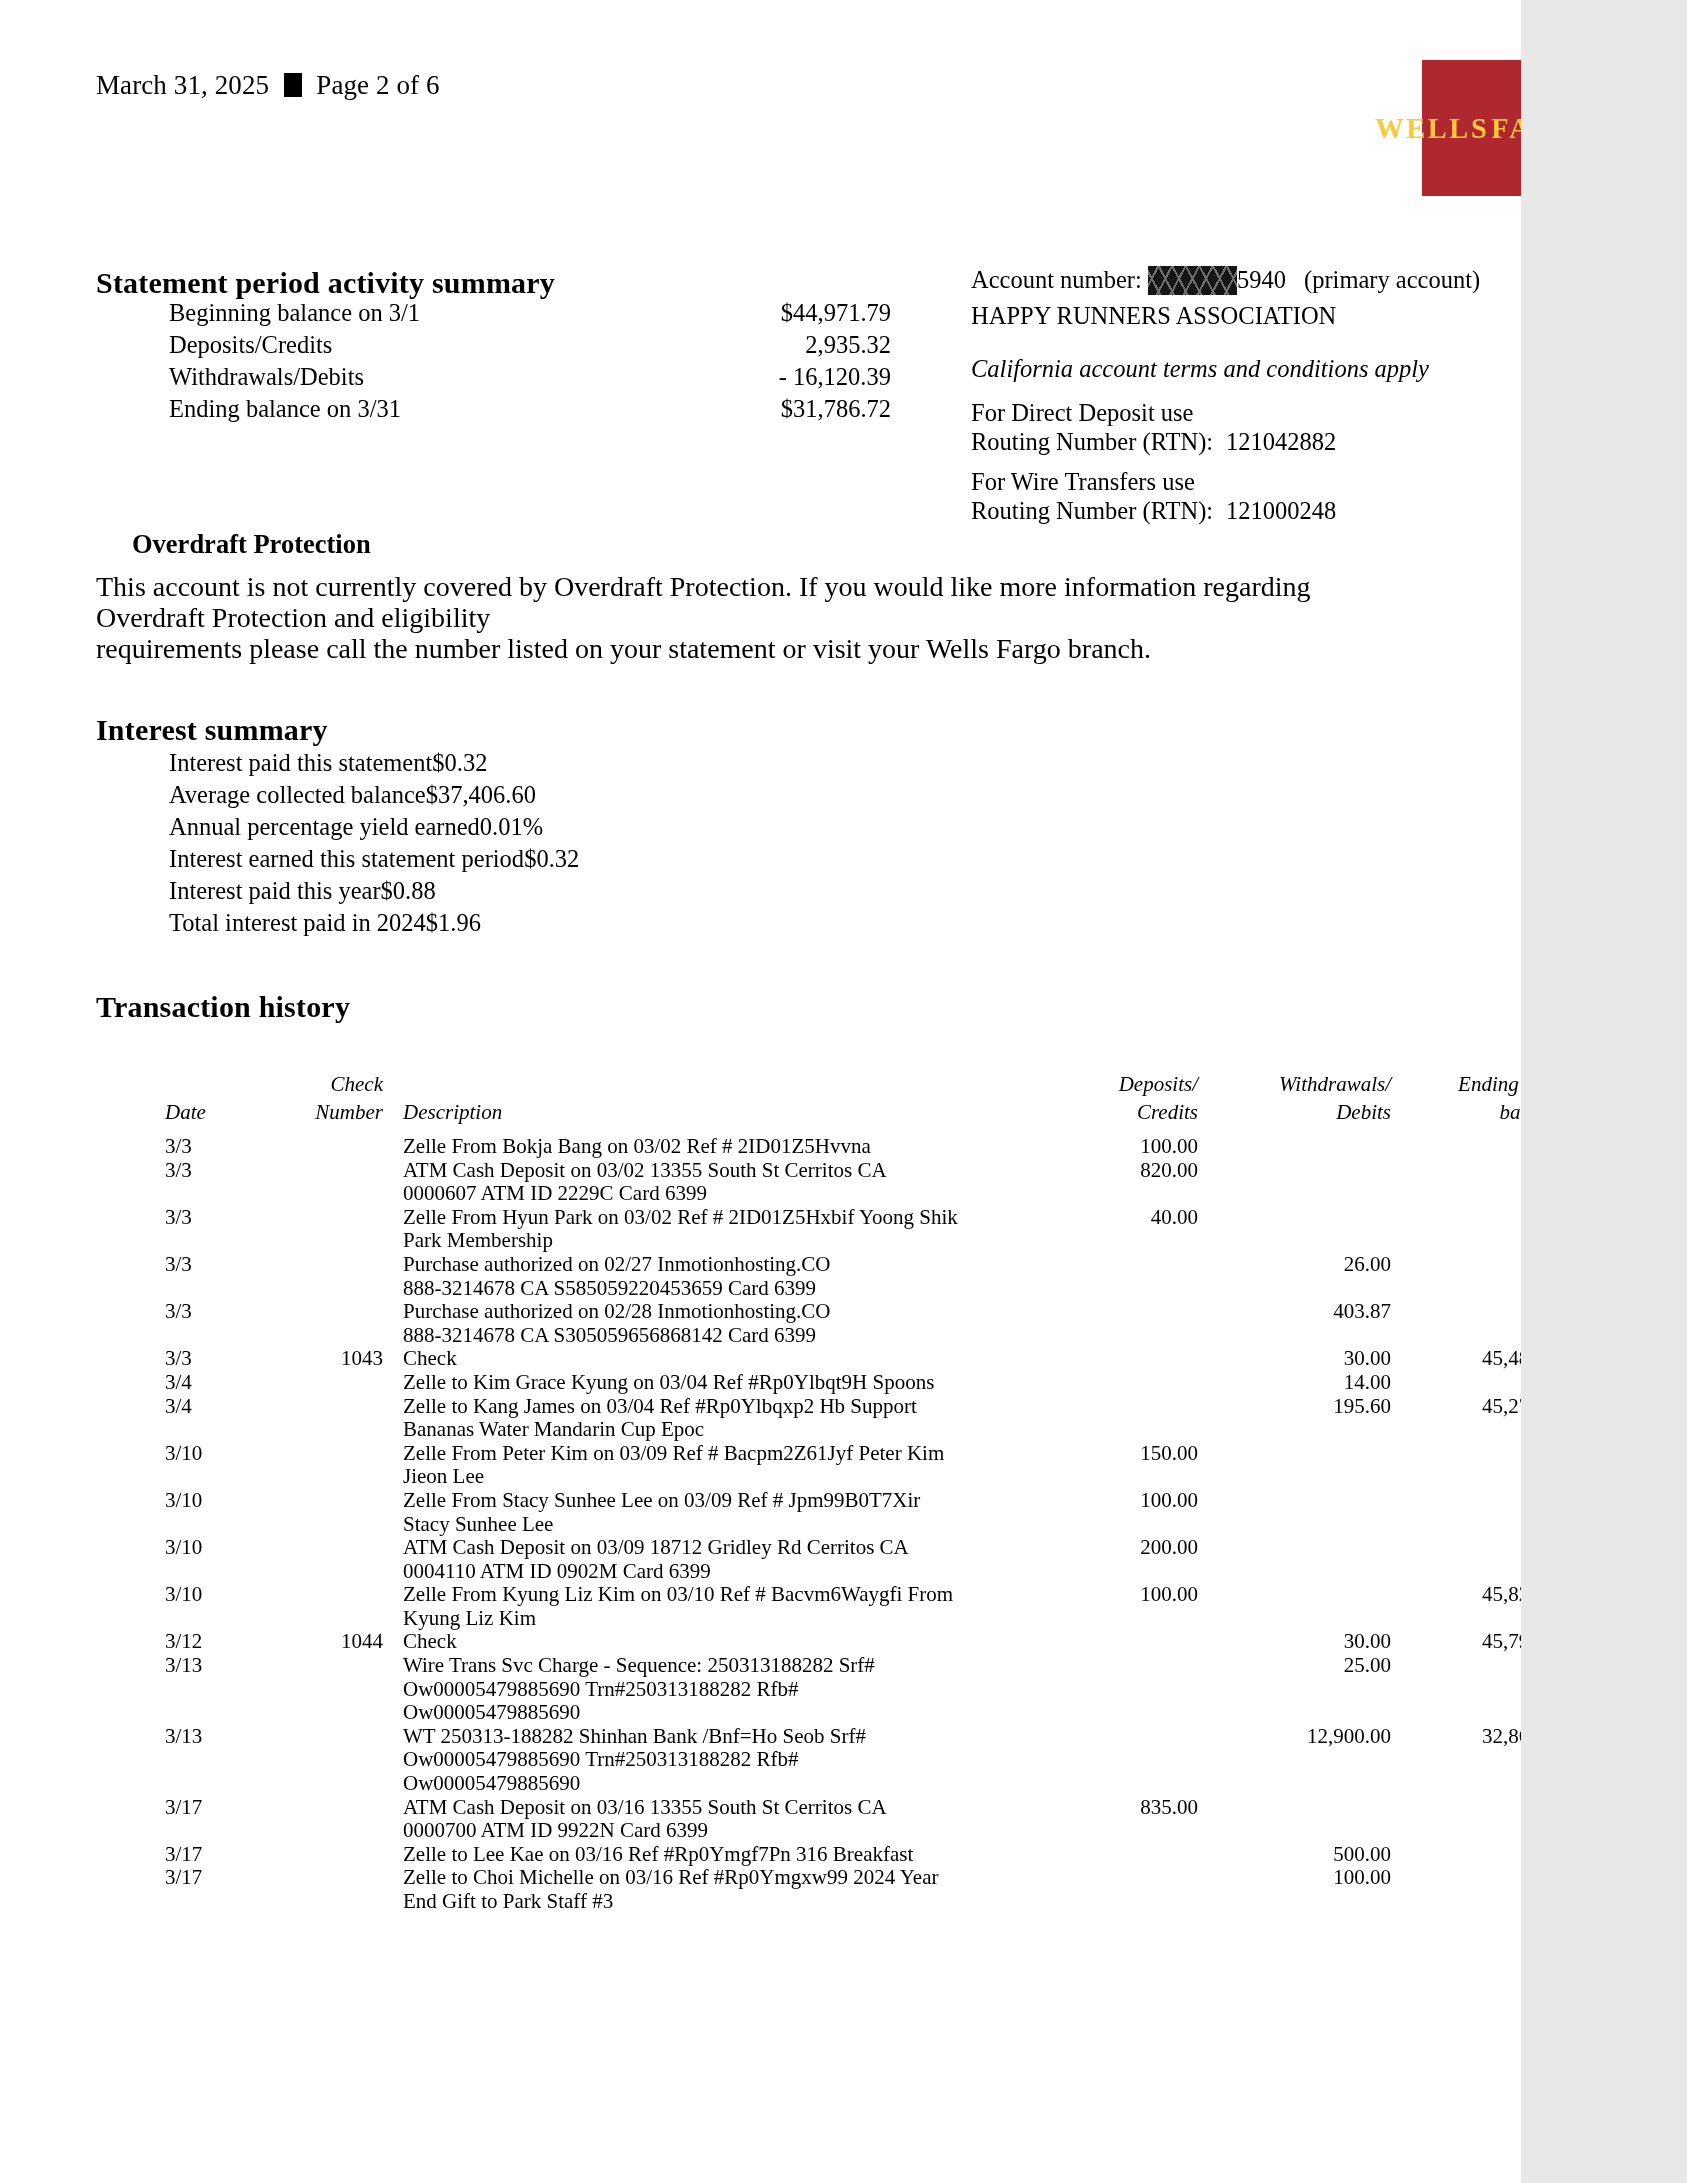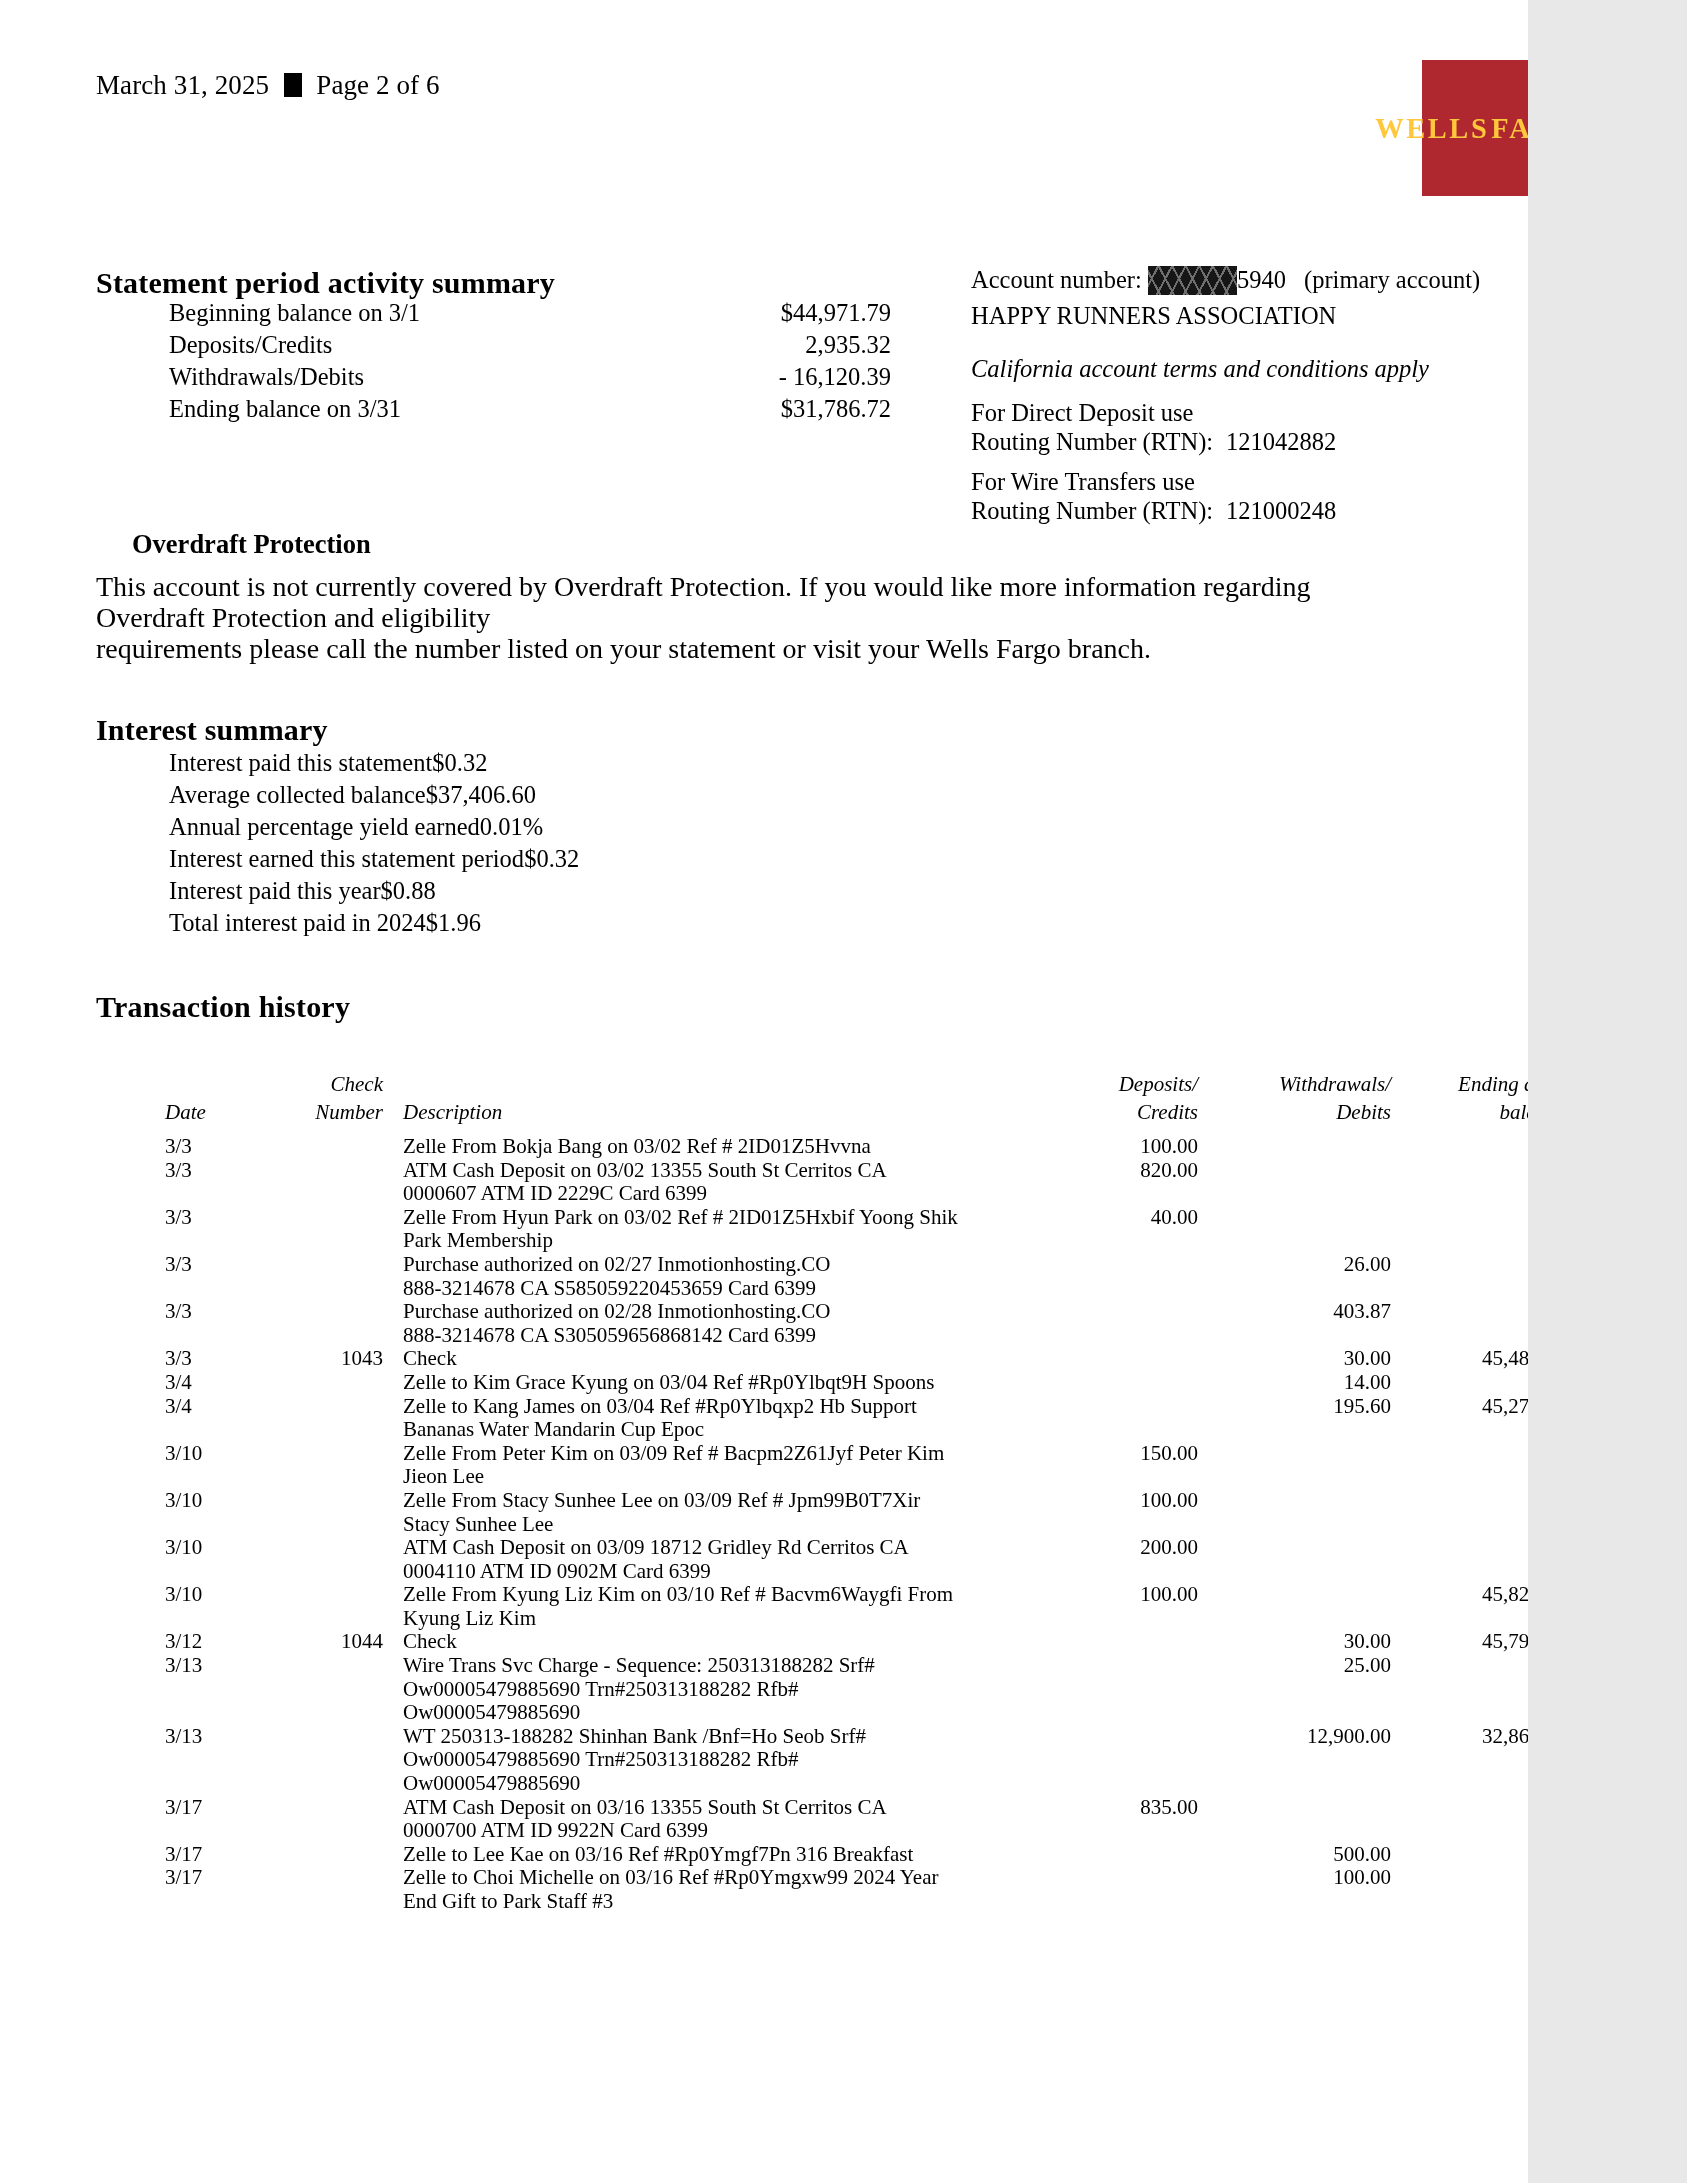--- a/index.html
+++ b/index.html
@@ -1,18 +1,18 @@
 <!DOCTYPE html>
 <html style="font-size:10.6px"><head>
 <meta charset="utf-8">
 <style>
   html,body{margin:0;padding:0;background:#e8e8e8;}
   .page{
     position:relative;width:1521px;height:2183px;background:#ffffff;
-    font-family:"Liberation Serif","DejaVu Serif",serif;color:#000;overflow:hidden;padding-left:7px;
+    font-family:"Liberation Serif","DejaVu Serif",serif;color:#000;overflow:hidden;
   }
   
   .page-header{position:absolute;left:96px;top:70px;font-size:27px;letter-spacing:0.1px;}
   .page-header .sep{display:inline-block;width:18px;height:24px;background:#000;margin:0 14.6px;vertical-align:-3.3px;}
   
   .logo{
     position:absolute;left:1422px;top:60px;width:136px;height:136px;background:#af2830;
     display:flex;flex-direction:row;align-items:center;justify-content:center;gap:2px;
   }
   .logo .l1,.logo .l2{color:#ffc83c;font-weight:700;font-size:28.4px;letter-spacing:2.6px;line-height:29px;}

